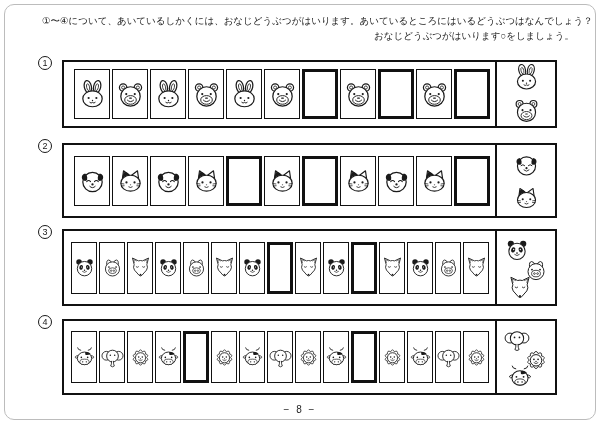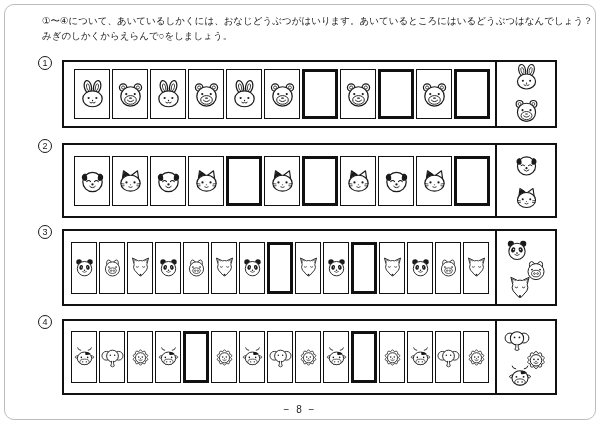--- a/index.html
+++ b/index.html
@@ -1,20 +1,20 @@
 <!DOCTYPE html>
 <html><head>
 <meta charset="utf-8">
 <style>
   html,body{margin:0;padding:0;background:#fff;}
   #screen{position:relative;width:600px;height:424px;background:#fff;overflow:hidden;
           font-family:"Liberation Sans","DejaVu Sans",sans-serif;color:#1a1a1a;}
   .sheet{position:absolute;inset:4px;border:1.5px solid #bcbcbc;border-radius:10px;}
   .instructions{position:absolute;left:42px;top:13px;right:26px;font-size:9.5px;line-height:15px;color:#1a1a1a;}
-  .instructions span{display:block;white-space:nowrap;}
+  .instructions span{display:block;white-space:nowrap;text-align:right;}
   .problem-row{position:absolute;left:38px;width:519px;}
   .badge{position:absolute;left:0;top:-4px;width:14px;height:14px;border:1.2px solid #1a1a1a;
          border-radius:50%;font-size:9px;line-height:13px;text-align:center;box-sizing:border-box;background:#fff;}
   .main-box{position:absolute;left:24px;top:0;bottom:0;width:435px;border:2px solid #111;
             box-sizing:border-box;display:flex;align-items:center;gap:2px;padding-left:10px;background:#fff;}
   .main-box.dense{padding-left:7px;}
   .cell{border:1.5px solid #111;box-sizing:border-box;background:#fff;
         display:flex;align-items:center;justify-content:center;flex:none;}
   .cell.blank{border-width:3px;}
   .choice-box{position:absolute;left:457px;top:0;bottom:0;width:62px;border:2px solid #111;
@@ -160,21 +160,21 @@
       <path d="M17,24.3 Q20,27.2 23,24.3" fill="none" stroke="#1a1a1a" stroke-width="1.2" stroke-linecap="round"></path>
     </symbol>
   </defs>
 </svg>
 
 <div id="screen">
   <div class="sheet"></div>
 
   <div class="instructions">
     <span>①〜④について、あいているしかくには、おなじどうぶつがはいります。あいているところにはいるどうぶつはなんでしょう？</span>
-    <span>みぎのしかくからえらんで○をしましょう。</span>
+    <span>おなじどうぶつがはいります○をしましょう。</span>
   </div>
 
   <div id="problems">
       <div class="problem-row" style="top: 60px; height: 68px;">
         <div class="badge">1</div>
         <div class="main-box">
           <div class="cell" style="width: 36px; height: 50px;">
             <svg width="31" height="31" viewBox="0 0 40 40">
               <use href="#sym-rabbit"></use>
             </svg>

